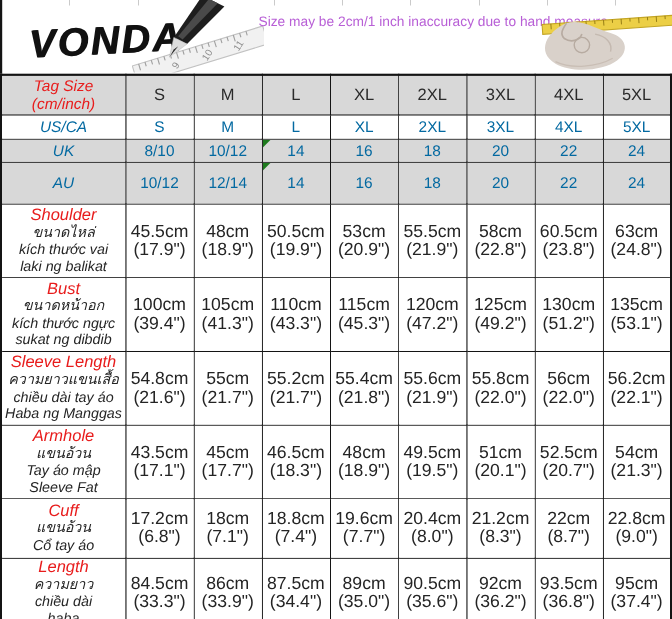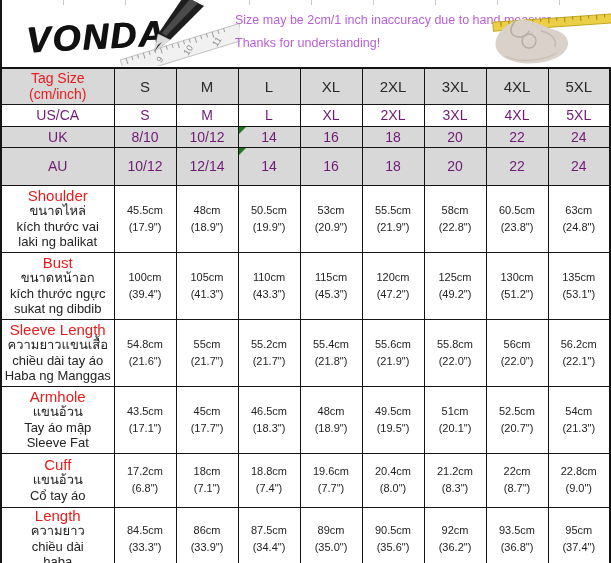--- a/index.html
+++ b/index.html
@@ -21,32 +21,32 @@
   .handimg{position:absolute;right:0;top:1px;}
   
   table.sizes{
     position:absolute;left:0;top:67px;width:611px;border-collapse:collapse;table-layout:fixed;
   }
   table.sizes td{
     border:1px solid #141414;text-align:center;vertical-align:middle;
     padding:0;position:relative;background:#fff;overflow:hidden;
   }
   table.sizes{border:2px solid #141414;}
-  td.labelcol{border-right-width:2px;}
+  td.labelcol{border-right-width:2px;font-style:italic;}
   tr.shaded td{background:#d8d8d8;}
   td.shadedcell{background:#d8d8d8;}
   .r-tag{height:36px;} .r-sm{height:22px;} .r-uk{height:21px;} .r-au{height:38px;}
   .r-m{height:67px;} .r-cuff{height:54px;padding-left:48px;} .r-len{height:58px;}
   .redtxt{color:#e81c1c;}
   .tagrow-label{font-size:14px;}
   .sizeletter{font-size:15px;color:#2a2a2a;}
-  .regiontxt{font-size:14px;color:#701a75;}
+  .regiontxt{font-size:14px;color:#0369a1;}
   .mlabel{font-size:13px;line-height:15.5px;color:#242424;}
   .mlabel .redtxt{font-size:15px;}
-  .mval{font-size:11px;line-height:17px;color:#242424;}
+  .mval{font-size:16px;line-height:17px;color:#242424;}
   .flag{
     position:absolute;top:0;left:0;width:0;height:0;
     border-top:7px solid #1d7a1d;border-right:7px solid transparent;
   }
 </style>
 </head>
 <body>
 
 <div class="stage">
 
@@ -85,21 +85,20 @@
         </g>
         <polygon points="64,-4 84,6 50,40 38,34" fill="#1e1e1e"></polygon>
         <polygon points="70,-1 78,3 46,36 42,33" fill="#4a4a4a"></polygon>
         <polygon points="38,34 50,40 34,52" fill="#dcdcdc" stroke="#bdbdbd" stroke-width="0.5"></polygon>
         <polygon points="38,45 42,42 34,52" fill="#222"></polygon>
       </svg>
     </span>
 
     <div class="disclaimer" style="color:#b85fd6">
       <div>Size may be 2cm/1 inch inaccuracy due to hand measure,</div>
-      <div>Thanks for understanding!</div>
     </div>
 
     <span class="handimg">
       <svg width="148" height="66" viewBox="0 0 148 66">
         <g transform="rotate(-4 90 22)">
           <rect x="30" y="17" width="125" height="9" fill="#eccf46" stroke="#c3a524" stroke-width="1"></rect>
           <g stroke="#8d7510" stroke-width="0.8">
             <line x1="38" y1="17" x2="38" y2="22"></line>
               <line x1="46" y1="17" x2="46" y2="20"></line>
             <line x1="54" y1="17" x2="54" y2="22"></line>

